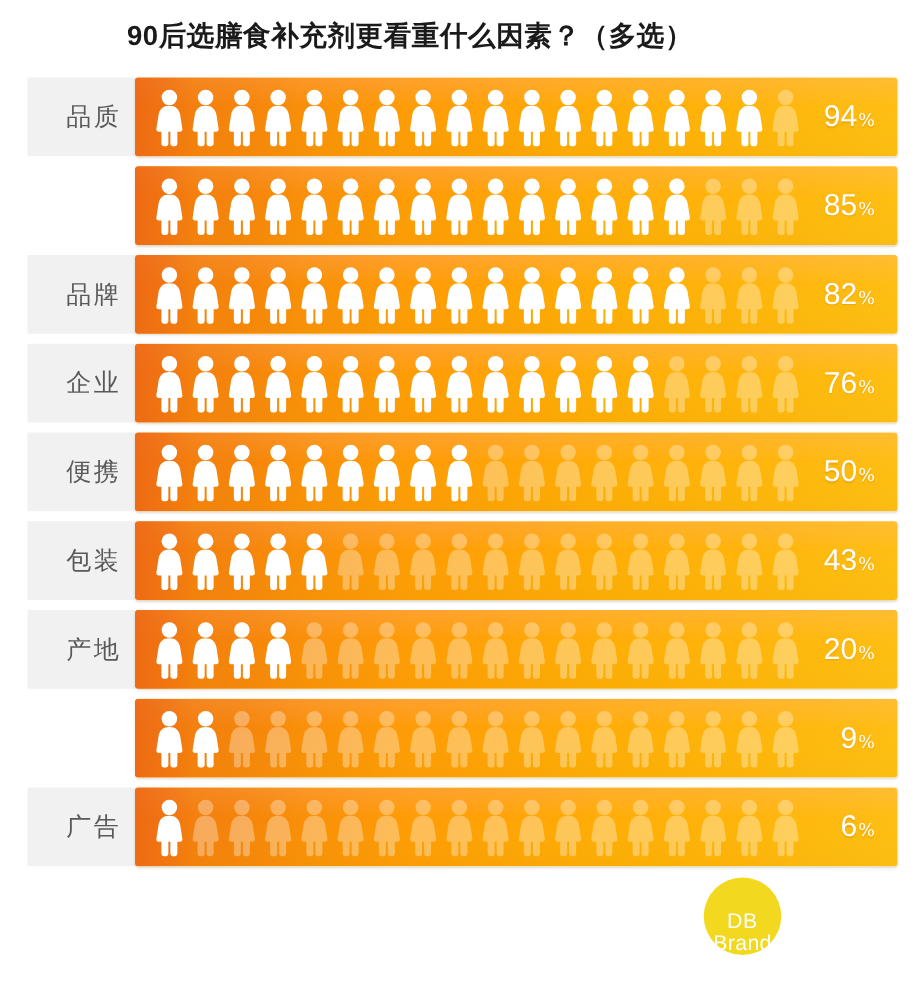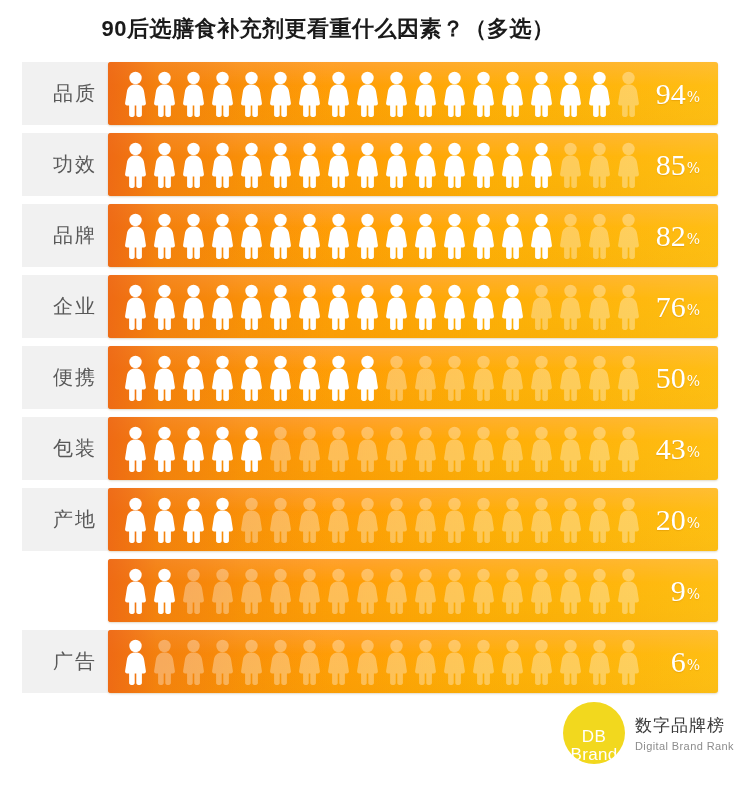--- a/index.html
+++ b/index.html
@@ -124,22 +124,22 @@
     top: 0;
     height: 63px;
     display: flex;
     align-items: center;
     justify-content: flex-end;
     z-index: 4;
     color: #ffffff;
     text-shadow: 0 1px 1px rgba(200,130,0,0.35);
   }
   .val-num {
-    font-size: 30px;
-    font-family: Liberation Serif, serif;
+    font-size: 24px;
+    font-family: Liberation Sans, sans-serif;
     line-height: 1;
   }
   .val-pct {
     font-size: 14px;
     margin-left: 1px;
     align-self: flex-end;
     padding-bottom: 20px;
     font-family: "DejaVu Serif", "Liberation Serif", serif;
   }
 
@@ -300,23 +300,20 @@
             </svg>
           </span>
         </div>
         <div class="row-value">
           <span class="val-num">94</span>
           <span class="val-pct">%</span>
         </div>
       </div>
     </div>
     <div class="row">
-      <div class="row-label">
-        <span class="row-label-text">功效</span>
-      </div>
       <div class="row-bar">
         <div class="figures">
           <span class="fig on">
             <svg width="29" height="48" viewBox="0 0 29 48">
               <circle cx="14.5" cy="8" r="6.2"></circle>
               <path d="M14.5 14.6c-5.0 0-7.9 2.6-8.7 7.6L4.1 33.0c-.2 1.4.7 2.4 2.0 2.4h2.0v9.3c0 1.3.9 2.2 2.1 2.2h1.5c1.2 0 2.0-.9 2.0-2.2v-9.3h1.6v9.3c0 1.3.8 2.2 2.0 2.2h1.5c1.2 0 2.1-.9 2.1-2.2v-9.3h2.0c1.3 0 2.2-1.0 2.0-2.4l-1.7-10.8c-.8-5.0-3.7-7.6-8.7-7.6z"></path>
             </svg>
           </span>
           <span class="fig on">
             <svg width="29" height="48" viewBox="0 0 29 48">
@@ -1271,17 +1268,13 @@
         </div>
       </div>
     </div>
   </div>
 
 <div id="logo">
   <div id="logo-mark">
     <span id="logo-db">DB</span>
     <span id="logo-rank">Brand</span>
   </div>
-  <div id="logo-text">
-    <div id="logo-cn">数字品牌榜</div>
-    <div id="logo-en">Digital Brand Rank</div>
-  </div>
 </div>
 
 </body></html>

